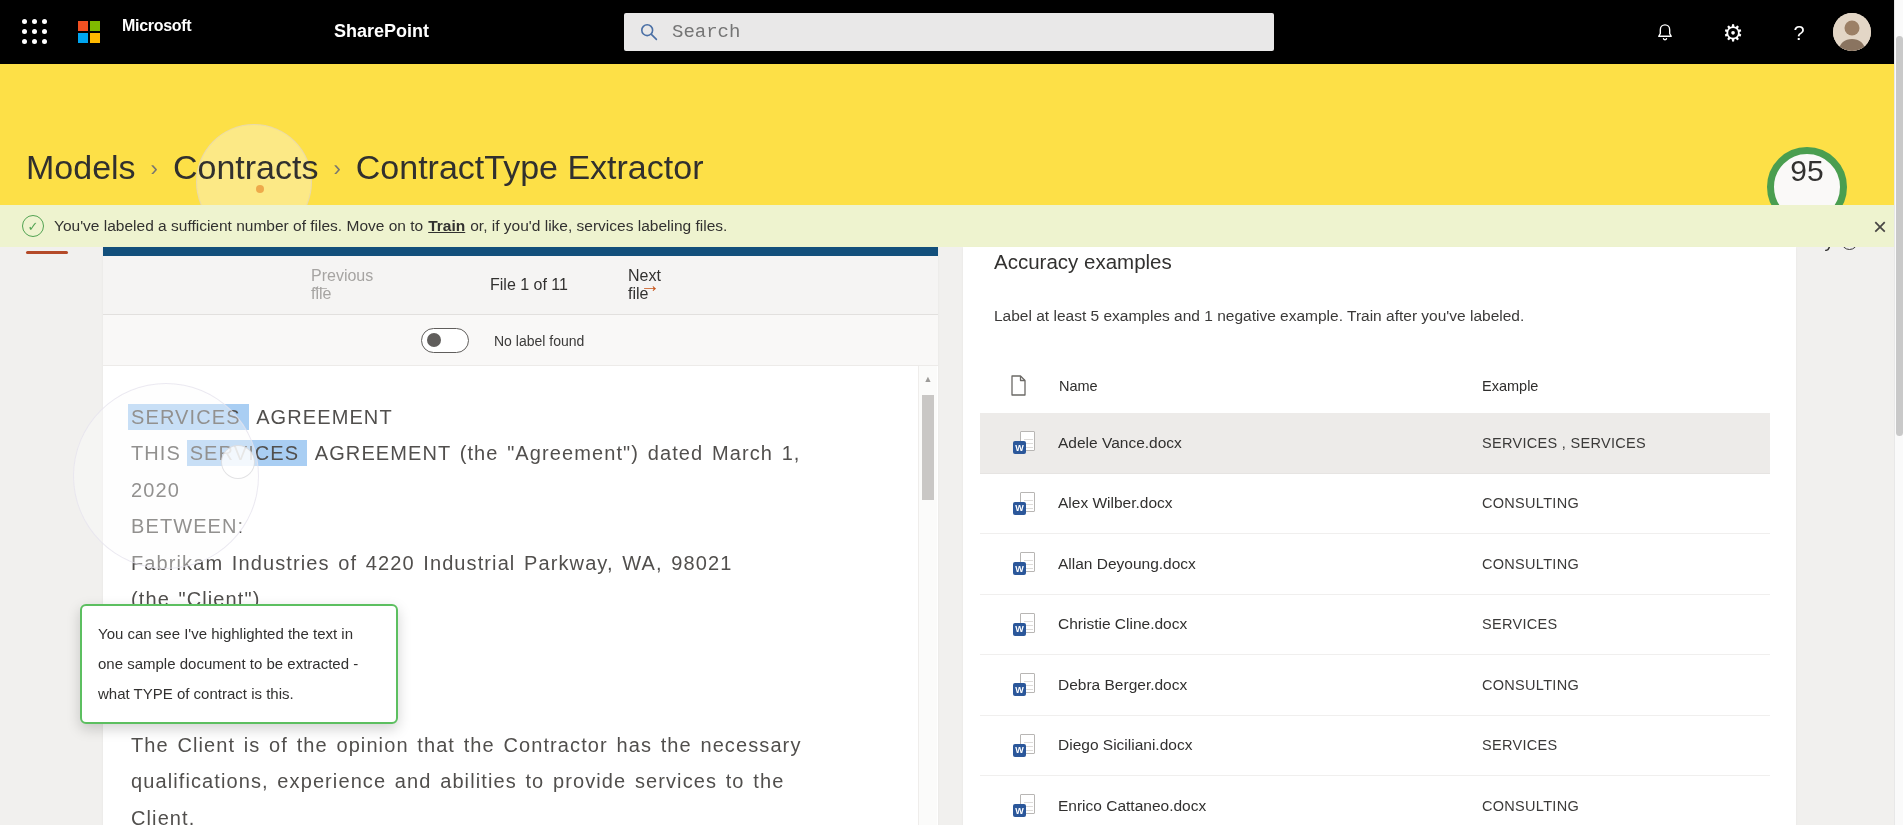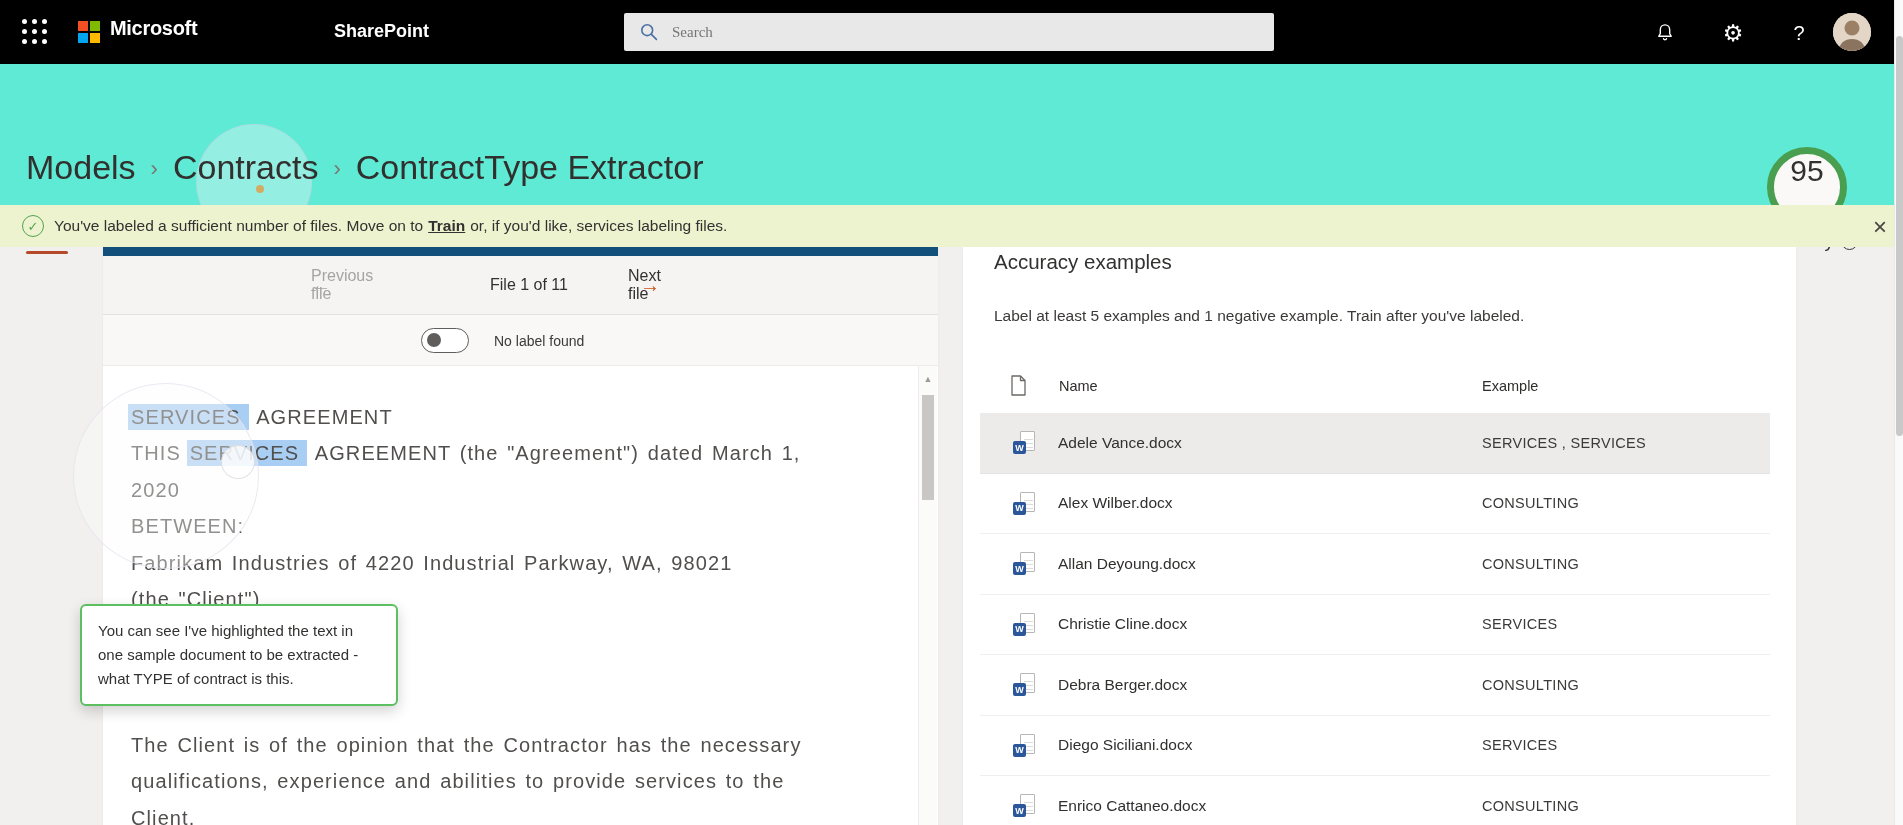--- a/index.html
+++ b/index.html
@@ -7,32 +7,32 @@
        font-family:"Liberation Sans","DejaVu Sans",sans-serif;
        background:#f1f0ee;-webkit-font-smoothing:antialiased;}
   .abs{position:absolute;}
 
   
   .topbar{position:absolute;left:0;top:0;width:1903px;height:64px;background:var(--c-topbar_bg,#000);}
   .waffle{position:absolute;left:22px;top:19px;display:grid;grid-template-columns:repeat(3,5px);grid-gap:5px;cursor:pointer;}
   .waffle i{width:5px;height:5px;border-radius:50%;background:#fff;}
   .mslogo{position:absolute;left:78px;top:21px;display:grid;grid-template-columns:10px 10px;grid-gap:2px;cursor:pointer;}
   .mslogo i{width:10px;height:10px;}
-  .wordmark{position:absolute;left:110px;top:17px;color:#fff;font-size:20px;font-weight:bold;letter-spacing:-0.3px;cursor:pointer;}
+  .wordmark{position:absolute;left:122px;top:17px;color:#fff;font-size:16px;font-weight:bold;letter-spacing:-0.3px;cursor:pointer;}
   .product{position:absolute;left:334px;top:21px;color:#fff;font-size:18px;font-weight:600;cursor:pointer;}
   .searchbox{position:absolute;left:624px;top:13px;width:650px;height:38px;background:#e9e8e8;border-radius:2px;display:flex;align-items:center;}
   .searchbox svg{margin-left:16px;}
-  .searchbox input{flex:1;border:none;background:transparent;outline:none;font-size:15px;color:#252423;margin-left:12px;font-family:Liberation Serif, serif;}
+  .searchbox input{flex:1;border:none;background:transparent;outline:none;font-size:19px;color:#252423;margin-left:12px;font-family:Liberation Mono, monospace;}
   .tbicon{position:absolute;top:20px;width:26px;height:26px;display:flex;align-items:center;justify-content:center;color:#fff;cursor:pointer;}
   .gear{font-size:23px;line-height:1;}
   .help{font-size:20px;}
   .avatar{position:absolute;left:1833px;top:13px;width:38px;height:38px;border-radius:50%;overflow:hidden;background:#ddd0c2;cursor:pointer;}
 
   
-  .header{position:absolute;left:0;top:64px;width:1903px;height:141px;background:#5eead4;}
+  .header{position:absolute;left:0;top:64px;width:1903px;height:141px;background:#fde047;}
   .breadcrumb{position:absolute;left:26px;top:84px;display:flex;align-items:center;font-size:34px;font-weight:300;color:#31302e;}
   .breadcrumb .sep{font-size:22px;color:#79776f;margin:0 15px;font-weight:400;transform:translateY(1px);}
   .crumb{cursor:pointer;}
   .halo{position:absolute;border-radius:50%;pointer-events:none;}
   .halo-bc{left:196px;top:60px;width:114px;height:114px;border:1.5px solid rgba(206,196,226,.40);background:rgba(250,248,253,.35);}
   .click-dot{position:absolute;left:256px;top:121px;width:8px;height:8px;border-radius:50%;background:rgba(233,148,55,.75);}
   .tabs{position:absolute;left:28px;top:152px;display:flex;gap:45px;font-size:15.5px;color:#323130;}
   .tab{cursor:pointer;}
   .tab.active{font-weight:bold;}
   .tab-underline{position:absolute;left:26px;top:187px;width:42px;height:3px;border-radius:2px;background:var(--c-accent_underline,#b44a28);}
@@ -63,21 +63,21 @@
   .docarea{position:absolute;left:0;top:119px;width:835px;height:459px;background:#fff;overflow:hidden;}
   .doctext{position:absolute;left:28px;top:33px;width:700px;font-size:20px;line-height:36.4px;color:#514f4d;letter-spacing:1.1px;word-spacing:2px;}
   .hl{background:var(--c-highlight_blue,#a9cef3);padding:2px 8px 2px 3px;margin-left:-3px;}
   .fragment{padding-left:277px;}
   .doc-spacer{height:73px;}
   .docscroll{position:absolute;left:815px;top:119px;width:19px;height:459px;background:#fbfbfa;border-left:1px solid #efedeb;box-sizing:border-box;}
   .docscroll .up{position:absolute;left:0;top:8px;width:18px;text-align:center;font-size:9px;color:#9d9b99;cursor:pointer;}
   .docscroll .thumb{position:absolute;left:3px;top:29px;width:12px;height:105px;background:#c9c7c5;cursor:pointer;}
   .halo-doc{left:73px;top:383px;width:184px;height:184px;border:1.5px solid rgba(228,226,236,.75);background:rgba(252,252,253,.38);z-index:4;}
   .cursor-circle{position:absolute;left:221px;top:445px;width:32px;height:32px;border-radius:50%;background:rgba(255,255,255,.78);border:1px solid rgba(190,190,195,.45);z-index:4;pointer-events:none;}
-  .tooltip{position:absolute;left:80px;top:604px;width:282px;background:#fff;border:2px solid #5cbf60;border-radius:6px;box-shadow:0 5px 14px rgba(0,0,0,.18);padding:13px 16px;font-size:15px;line-height:24px;color:#323130;z-index:6;}
+  .tooltip{position:absolute;left:80px;top:604px;width:282px;background:#fff;border:2px solid #5cbf60;border-radius:6px;box-shadow:0 5px 14px rgba(0,0,0,.18);padding:13px 16px;font-size:15px;line-height:30px;color:#323130;z-index:6;}
 
   
   .expanel{position:absolute;left:963px;top:247px;width:833px;height:578px;background:#fff;box-shadow:0 1px 2px rgba(0,0,0,.06);}
   .ex-title{position:absolute;left:31px;top:3px;font-size:20.5px;color:#323130;}
   .ex-instr{position:absolute;left:31px;top:60px;font-size:15.5px;color:#3b3a39;}
   .ex-header{position:absolute;left:0;top:126px;width:833px;height:30px;font-size:14.5px;color:#2f2e2d;}
   .ex-header .hicon{position:absolute;left:47px;top:2px;}
   .ex-header .hname{position:absolute;left:96px;top:5px;cursor:pointer;}
   .ex-header .hexample{position:absolute;left:519px;top:5px;cursor:pointer;}
   .rows{position:absolute;left:17px;top:166px;width:790px;}

